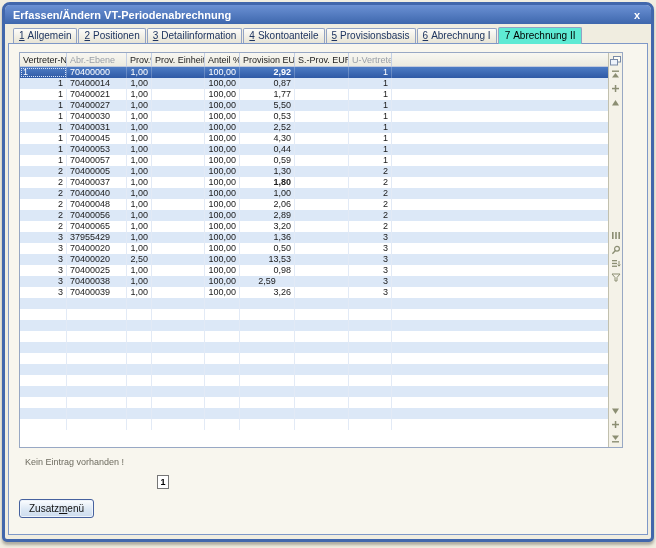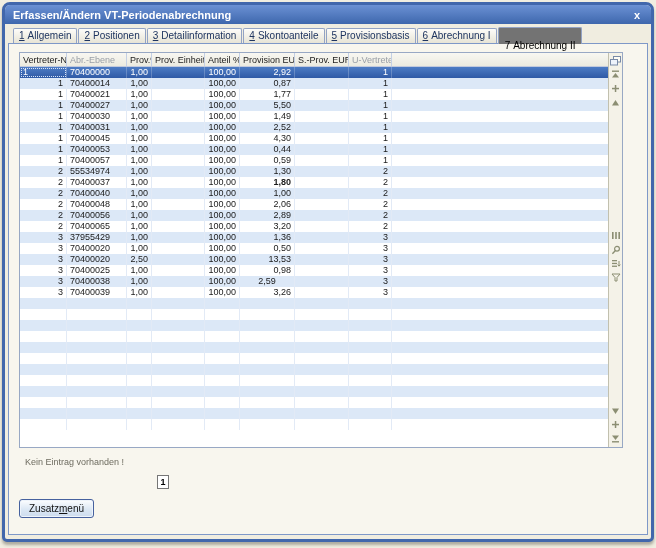--- a/index.html
+++ b/index.html
@@ -18,22 +18,22 @@
   .titlebar .spacer { flex:1; }
   .close-x { font-size:11px; font-weight:bold; padding:0 3px; cursor:default; }
 
   .tabbar { height:19px; flex:none; display:flex; align-items:flex-end;
     padding:3px 0 0 8px; gap:1px; position:relative; z-index:2; }
   .tab { font-size:10px; color:#1f3560; white-space:nowrap;
     background:linear-gradient(#fdfcf9,#e7e4d6);
     border:1px solid #93a3c4; border-bottom:none; border-radius:2px 2px 0 0;
     padding:1px 5px 2px; height:15px; line-height:12px; margin-top:1px; }
   .tab .num { text-decoration:underline; margin-right:3px; }
-  .tab.active { background:#737373; color:#000; height:17px; margin-top:0;
-    margin-bottom:-1px; padding:12px 6px 2px; position:relative; z-index:3; }
+  .tab.active { background:#5eead4; color:#000; height:17px; margin-top:0;
+    margin-bottom:-1px; padding:2px 6px 2px; position:relative; z-index:3; }
   .tab.active .num { text-decoration:none; }
 
   .panel { flex:1; margin:0 3px 4px; border:1px solid #7e98c8;
     background:#f8f6ee; position:relative; }
 
   .grid { position:absolute; left:10px; top:8px; width:604px; height:396px;
     border:1px solid #98a8c4; background:#fff;
     display:flex; flex-direction:column; }
 
   .filterbar { height:17px; flex:none; display:flex; align-items:center;
@@ -118,21 +118,21 @@
               <div class="hcell muted" style="width: 43px; text-align: right;">U-Vertreter</div>
               <div class="hcell filler"></div>
             </div>
           <div>
               <div class="row even selected">
                 <div class="cell focus-cell" style="width: 47px; text-align: left;">1</div>
                 <div class="cell" style="width: 60px; text-align: left;">70400000</div>
                 <div class="cell" style="width: 25px; text-align: right;">1,00</div>
                 <div class="cell" style="width: 53px; text-align: left;"></div>
                 <div class="cell" style="width: 35px; text-align: right;">100,00</div>
-                <div class="cell" style="width: 55px; text-align: right;">2,92</div>
+                <div class="cell" style="width: 55px; text-align: right; font-weight: bold;">2,92</div>
                 <div class="cell" style="width: 54px; text-align: left;"></div>
                 <div class="cell" style="width: 43px; text-align: right;">1</div>
                 <div class="cell filler"></div>
               </div>
               <div class="row odd">
                 <div class="cell" style="width: 47px; text-align: right;">1</div>
                 <div class="cell" style="width: 60px; text-align: left;">70400014</div>
                 <div class="cell" style="width: 25px; text-align: right;">1,00</div>
                 <div class="cell" style="width: 53px; text-align: left;"></div>
                 <div class="cell" style="width: 35px; text-align: right;">100,00</div>
@@ -162,21 +162,21 @@
                 <div class="cell" style="width: 54px; text-align: left;"></div>
                 <div class="cell" style="width: 43px; text-align: right;">1</div>
                 <div class="cell filler"></div>
               </div>
               <div class="row even">
                 <div class="cell" style="width: 47px; text-align: right;">1</div>
                 <div class="cell" style="width: 60px; text-align: left;">70400030</div>
                 <div class="cell" style="width: 25px; text-align: right;">1,00</div>
                 <div class="cell" style="width: 53px; text-align: left;"></div>
                 <div class="cell" style="width: 35px; text-align: right;">100,00</div>
-                <div class="cell" style="width: 55px; text-align: right;">1,49</div>
+                <div class="cell" style="width: 55px; text-align: right;">0,53</div>
                 <div class="cell" style="width: 54px; text-align: left;"></div>
                 <div class="cell" style="width: 43px; text-align: right;">1</div>
                 <div class="cell filler"></div>
               </div>
               <div class="row odd">
                 <div class="cell" style="width: 47px; text-align: right;">1</div>
                 <div class="cell" style="width: 60px; text-align: left;">70400031</div>
                 <div class="cell" style="width: 25px; text-align: right;">1,00</div>
                 <div class="cell" style="width: 53px; text-align: left;"></div>
                 <div class="cell" style="width: 35px; text-align: right;">100,00</div>
@@ -213,21 +213,21 @@
                 <div class="cell" style="width: 25px; text-align: right;">1,00</div>
                 <div class="cell" style="width: 53px; text-align: left;"></div>
                 <div class="cell" style="width: 35px; text-align: right;">100,00</div>
                 <div class="cell" style="width: 55px; text-align: right;">0,59</div>
                 <div class="cell" style="width: 54px; text-align: left;"></div>
                 <div class="cell" style="width: 43px; text-align: right;">1</div>
                 <div class="cell filler"></div>
               </div>
               <div class="row odd">
                 <div class="cell" style="width: 47px; text-align: right;">2</div>
-                <div class="cell" style="width: 60px; text-align: left;">55534974</div>
+                <div class="cell" style="width: 60px; text-align: left;">70400005</div>
                 <div class="cell" style="width: 25px; text-align: right;">1,00</div>
                 <div class="cell" style="width: 53px; text-align: left;"></div>
                 <div class="cell" style="width: 35px; text-align: right;">100,00</div>
                 <div class="cell" style="width: 55px; text-align: right;">1,30</div>
                 <div class="cell" style="width: 54px; text-align: left;"></div>
                 <div class="cell" style="width: 43px; text-align: right;">2</div>
                 <div class="cell filler"></div>
               </div>
               <div class="row even">
                 <div class="cell" style="width: 47px; text-align: right;">2</div>

